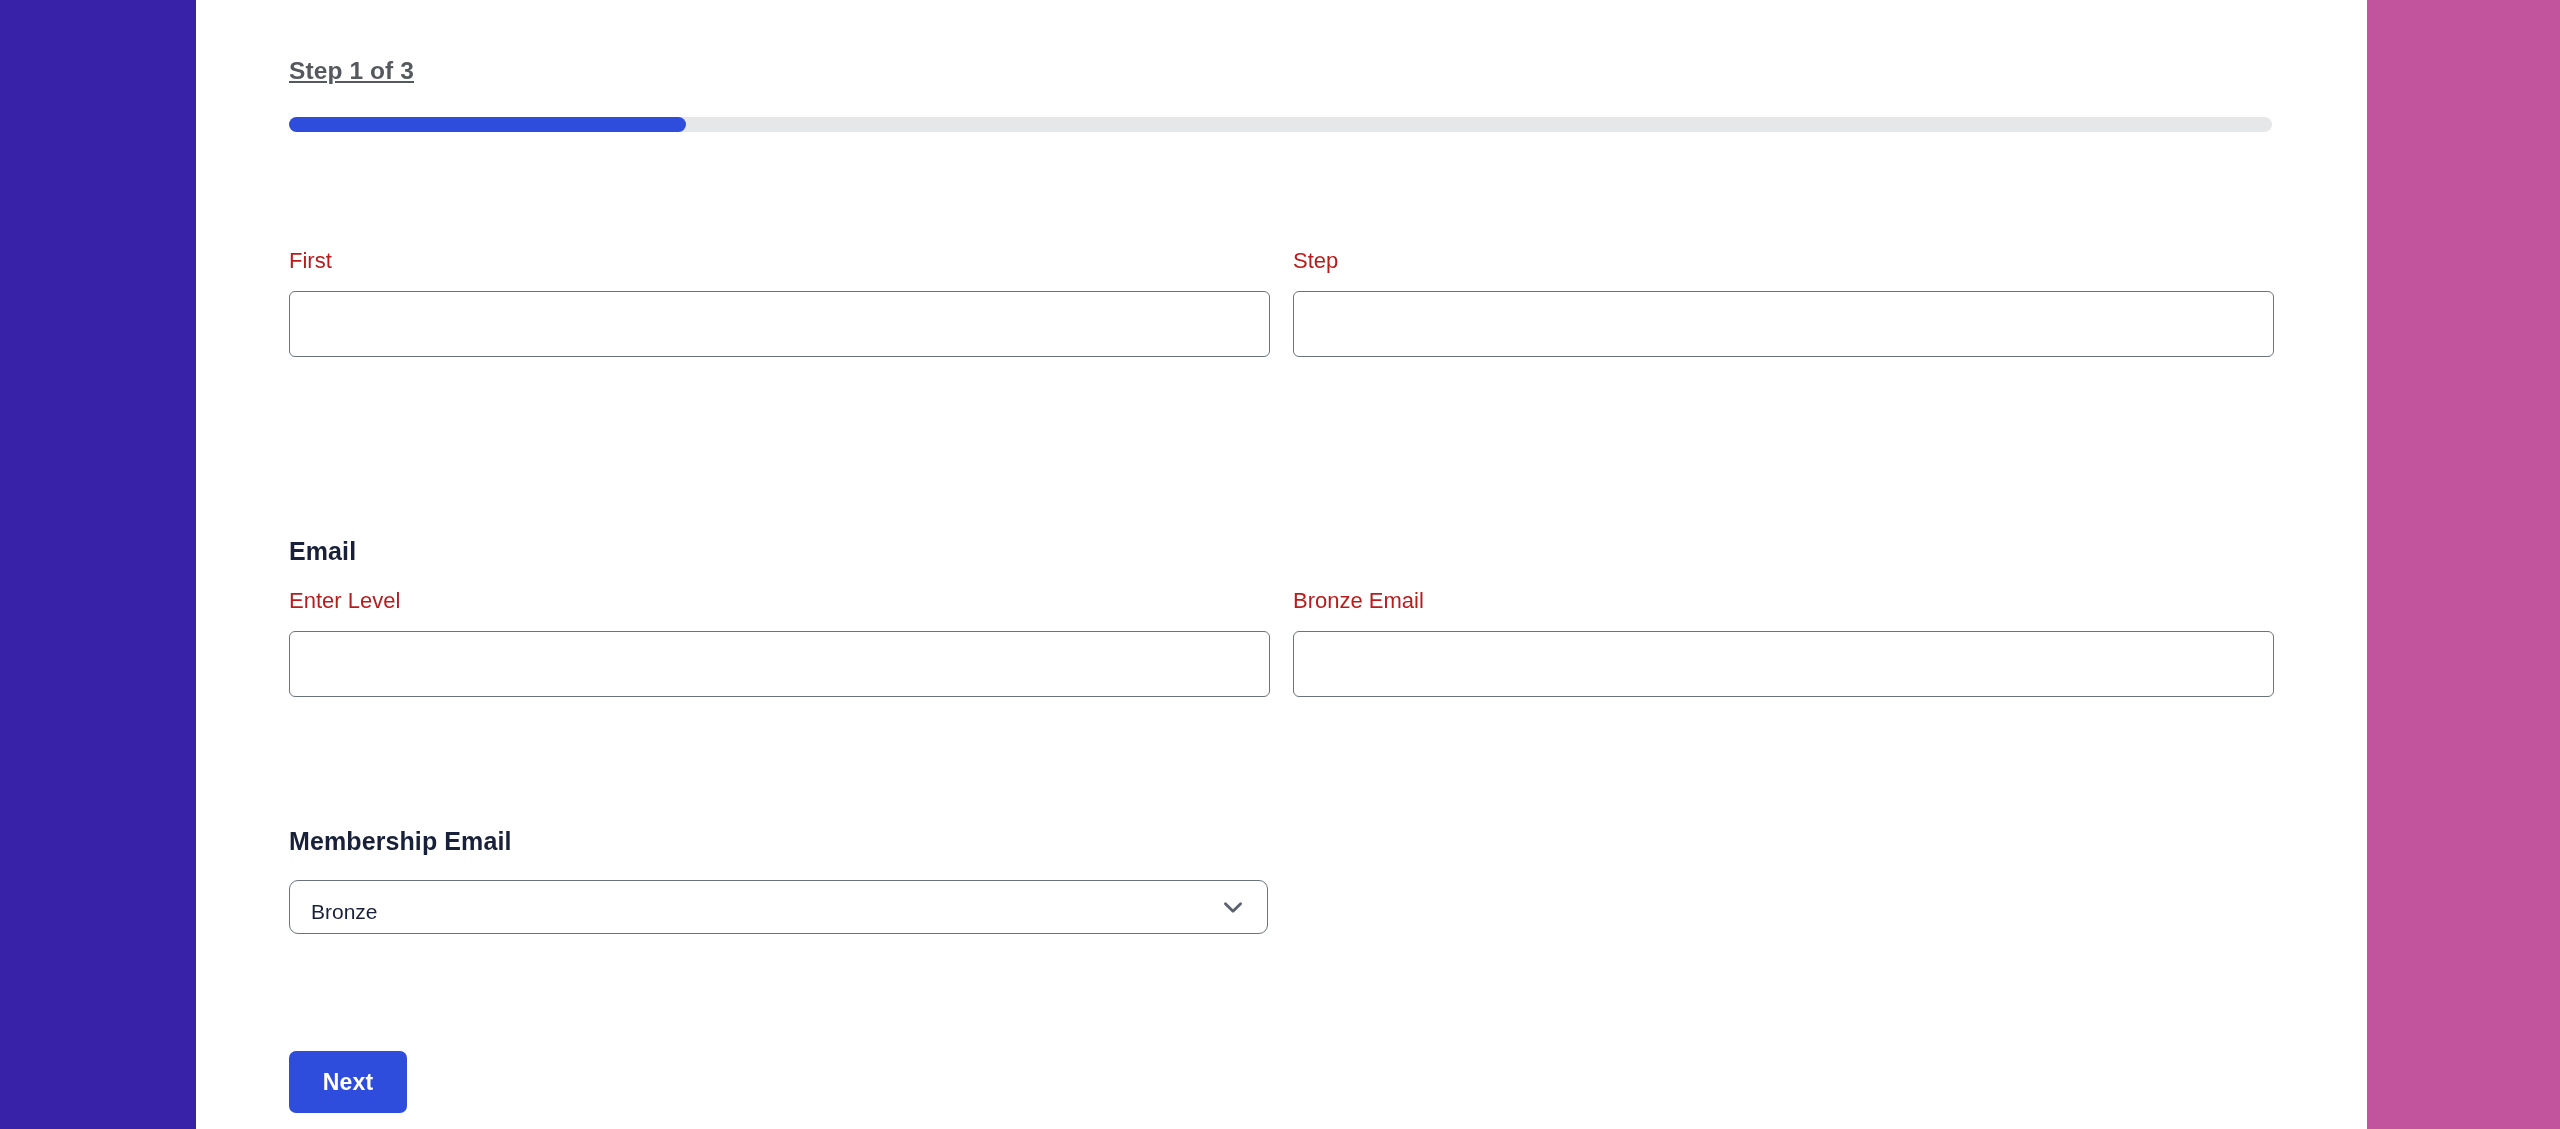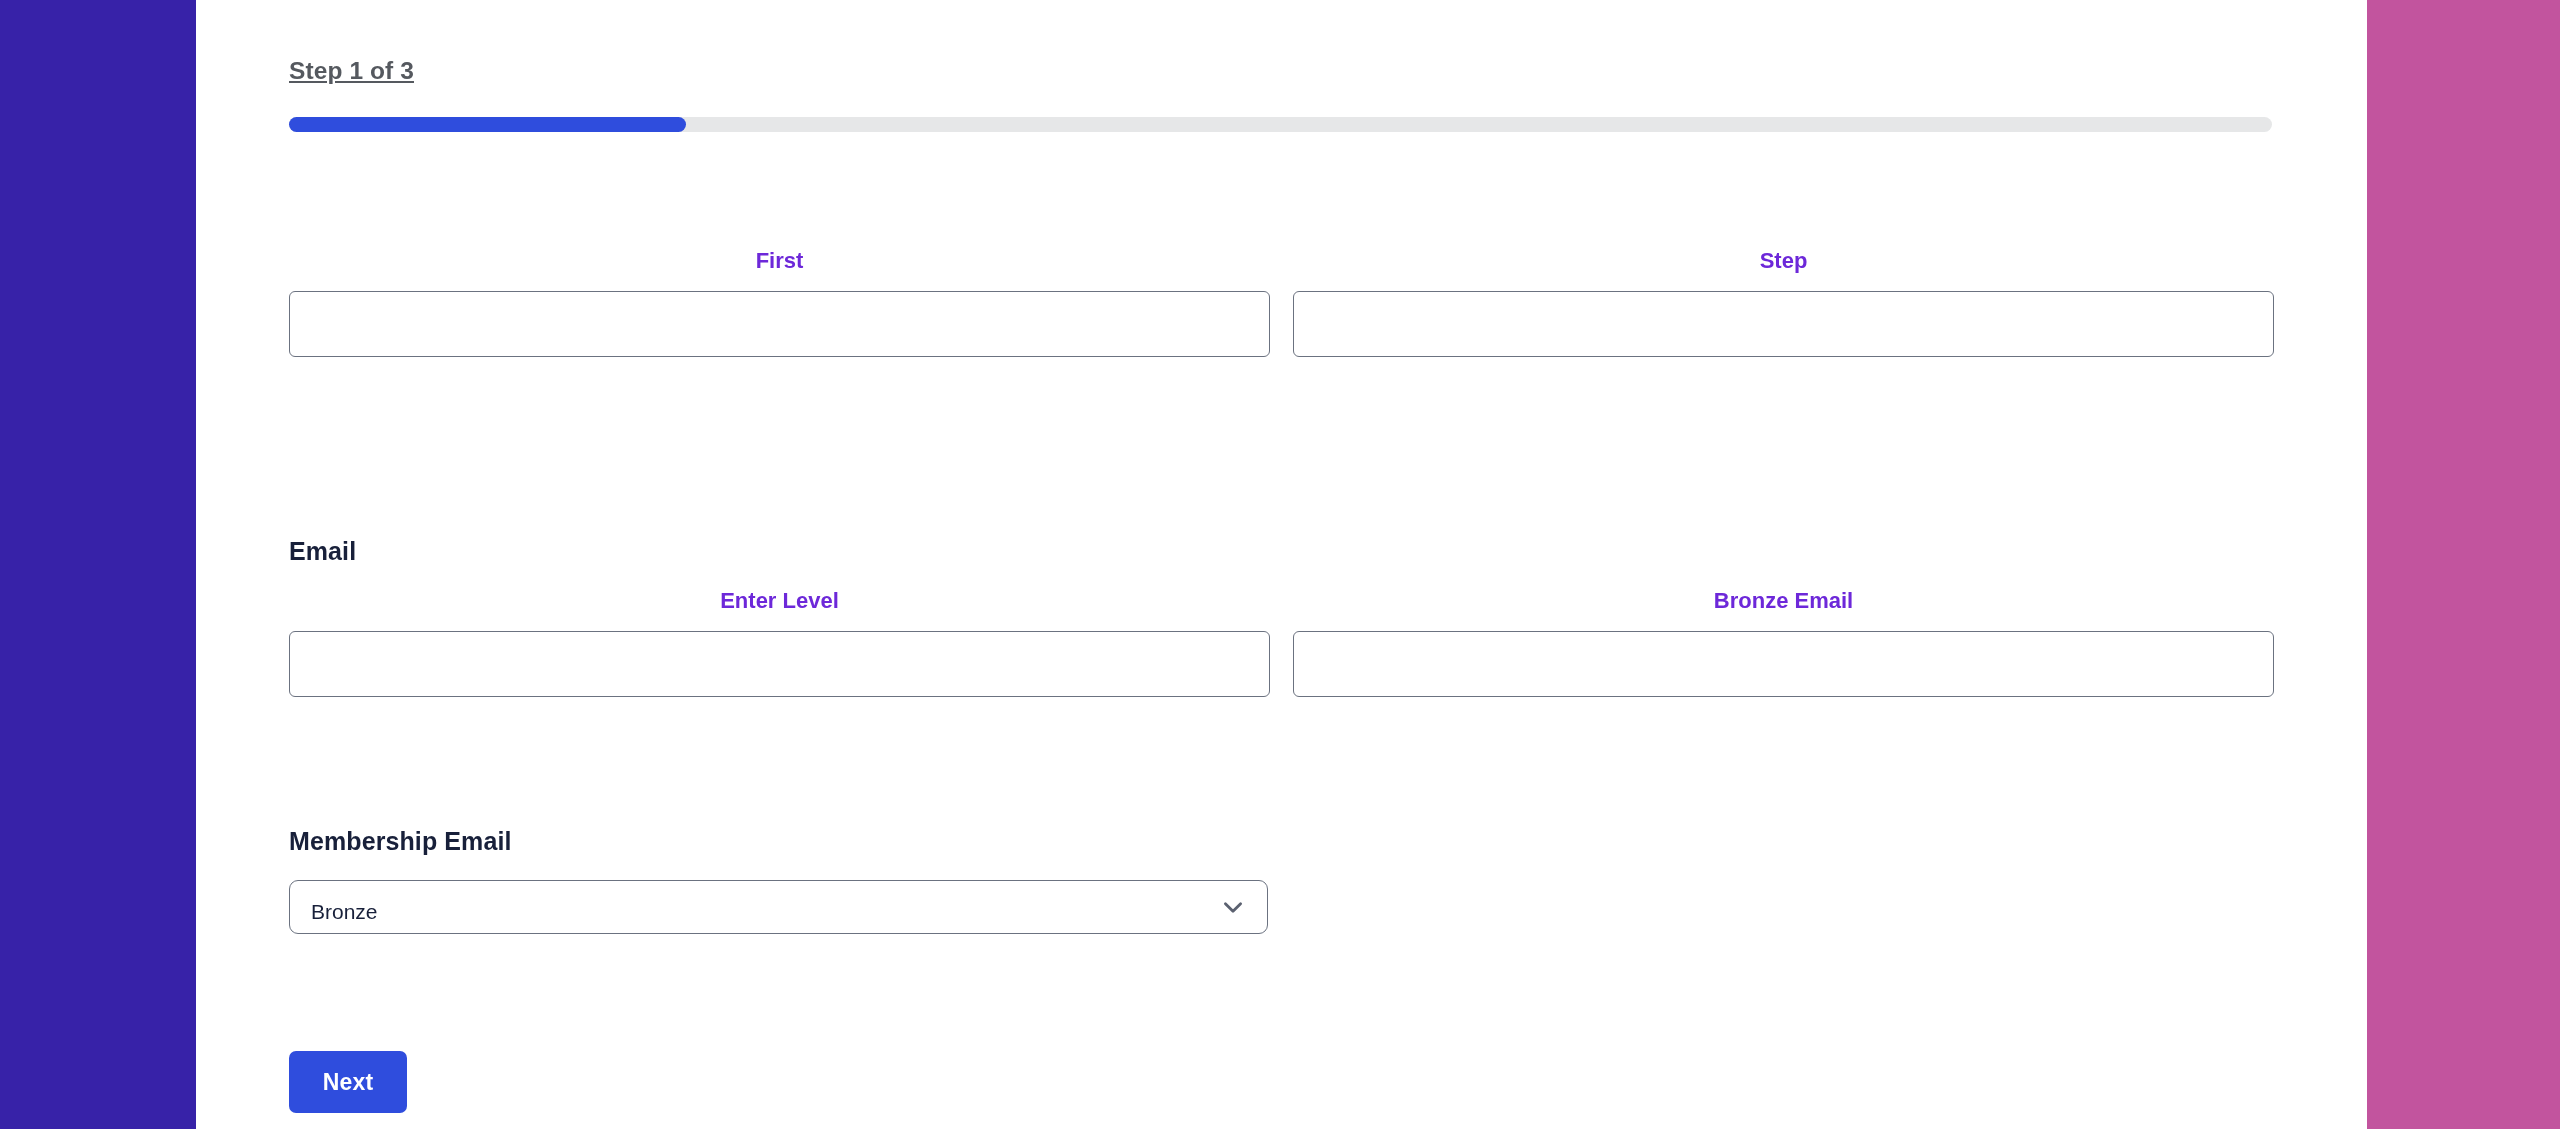--- a/index.html
+++ b/index.html
@@ -106,26 +106,25 @@
   }
 
   .field {
     width: 981px;       
     flex: 0 0 981px;
   }
 
   .field-label {
     display: block;
     font-size: 22px;
-    font-weight: 700;
-    color: #6d28d9;
+    font-weight: 400;
+    color: #b91c1c;
     line-height: 1;
     margin-bottom: 19px;
     white-space: nowrap;
-    text-align: center;
   }
 
   .text-input {
     display: block;
     width: 100%;
     height: 66px;
     border: 1.6px solid #6b7280;
     border-radius: 6px;
     background: #ffffff;
     font-family: inherit;

